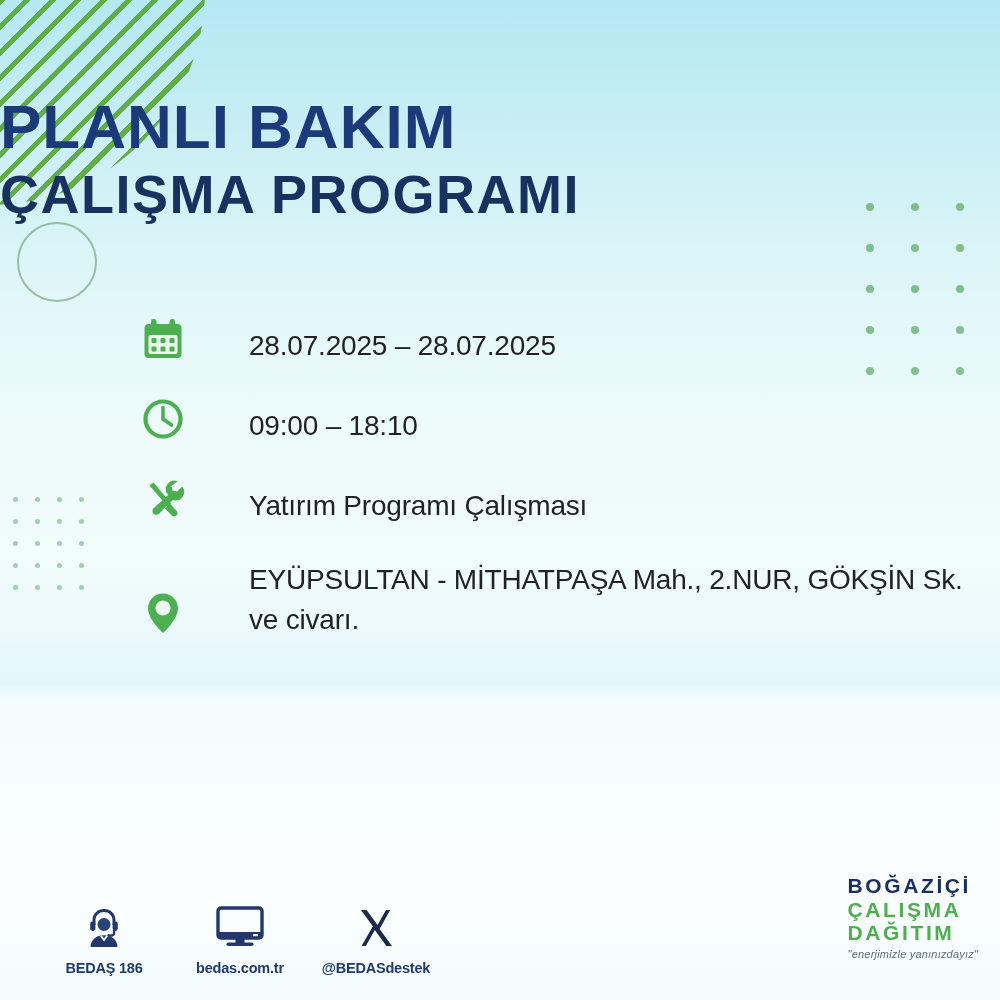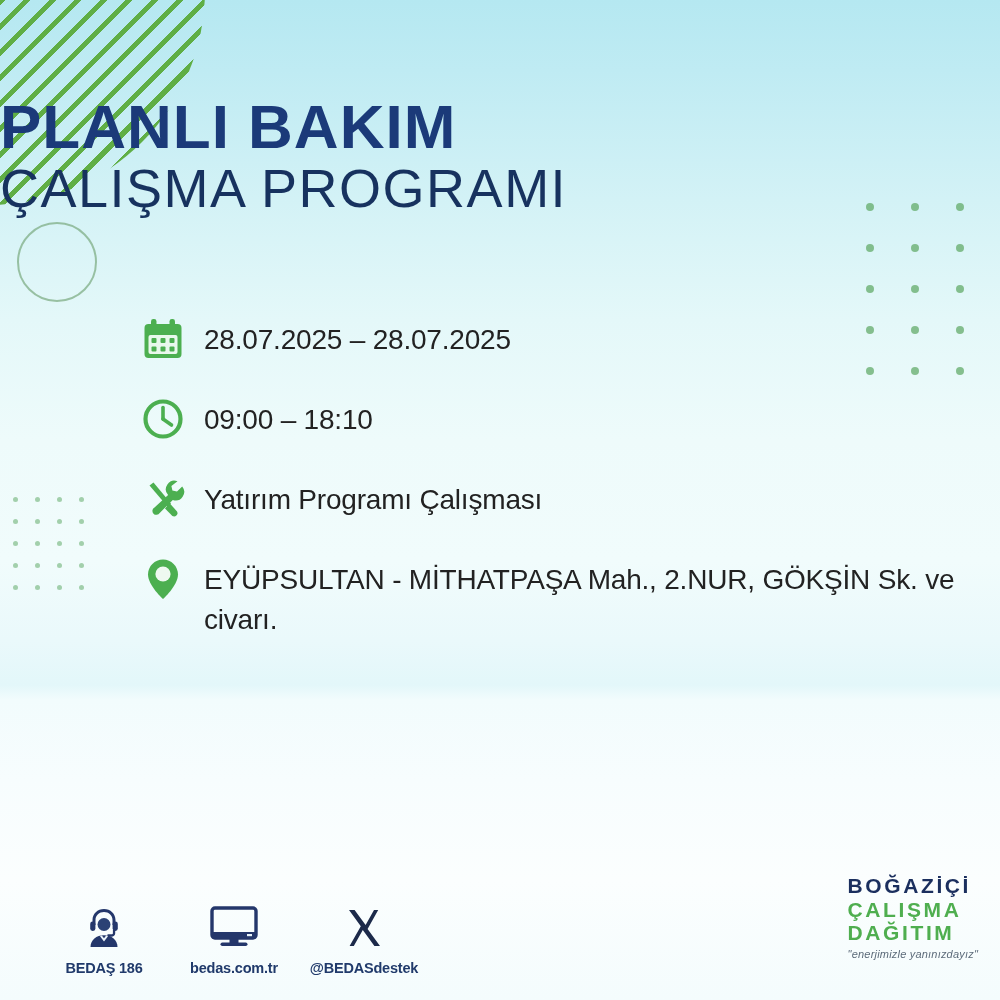--- a/index.html
+++ b/index.html
@@ -104,40 +104,41 @@
   }
   .title-main {
     font-size: 62px;
     font-weight: 800;
     letter-spacing: 1px;
     color: #1b3a79;
     line-height: 1.0;
     font-family: "Liberation Sans", sans-serif;
   }
   .title-sub {
-    margin-top: 3px;
+    margin-top: 9px;
     font-size: 54px;
-    font-weight: 400;
+    font-weight: 700;
     letter-spacing: 1.5px;
     color: #17325f;
     line-height: 1.0;
     font-family: "Liberation Sans", sans-serif;
   }
 
   
   .info-block {
     position: absolute;
     left: 136px;
     top: 312px;
     width: 850px;
   }
   .info-row {
     display: flex;
-    align-items: flex-start;
+    align-items: flex-end;
     margin-bottom: 26px;
+    gap: 45px;
   }
   .info-row:last-child { margin-bottom: 0; }
   .info-icon {
     width: 54px;
     min-width: 54px;
     height: 54px;
     display: flex;
     align-items: center;
     justify-content: center;
     margin-right: 14px;
@@ -159,21 +160,21 @@
     right: 0;
     bottom: 18px;
     height: 100px;
   }
   .contacts {
     position: absolute;
     left: 48px;
     bottom: 6px;
     display: flex;
     align-items: flex-end;
-    gap: 18px;
+    gap: 24px;
   }
   .contact {
     display: flex;
     flex-direction: column;
     align-items: center;
     width: 112px;
   }
   .contact-icon {
     height: 52px;
     display: flex;

